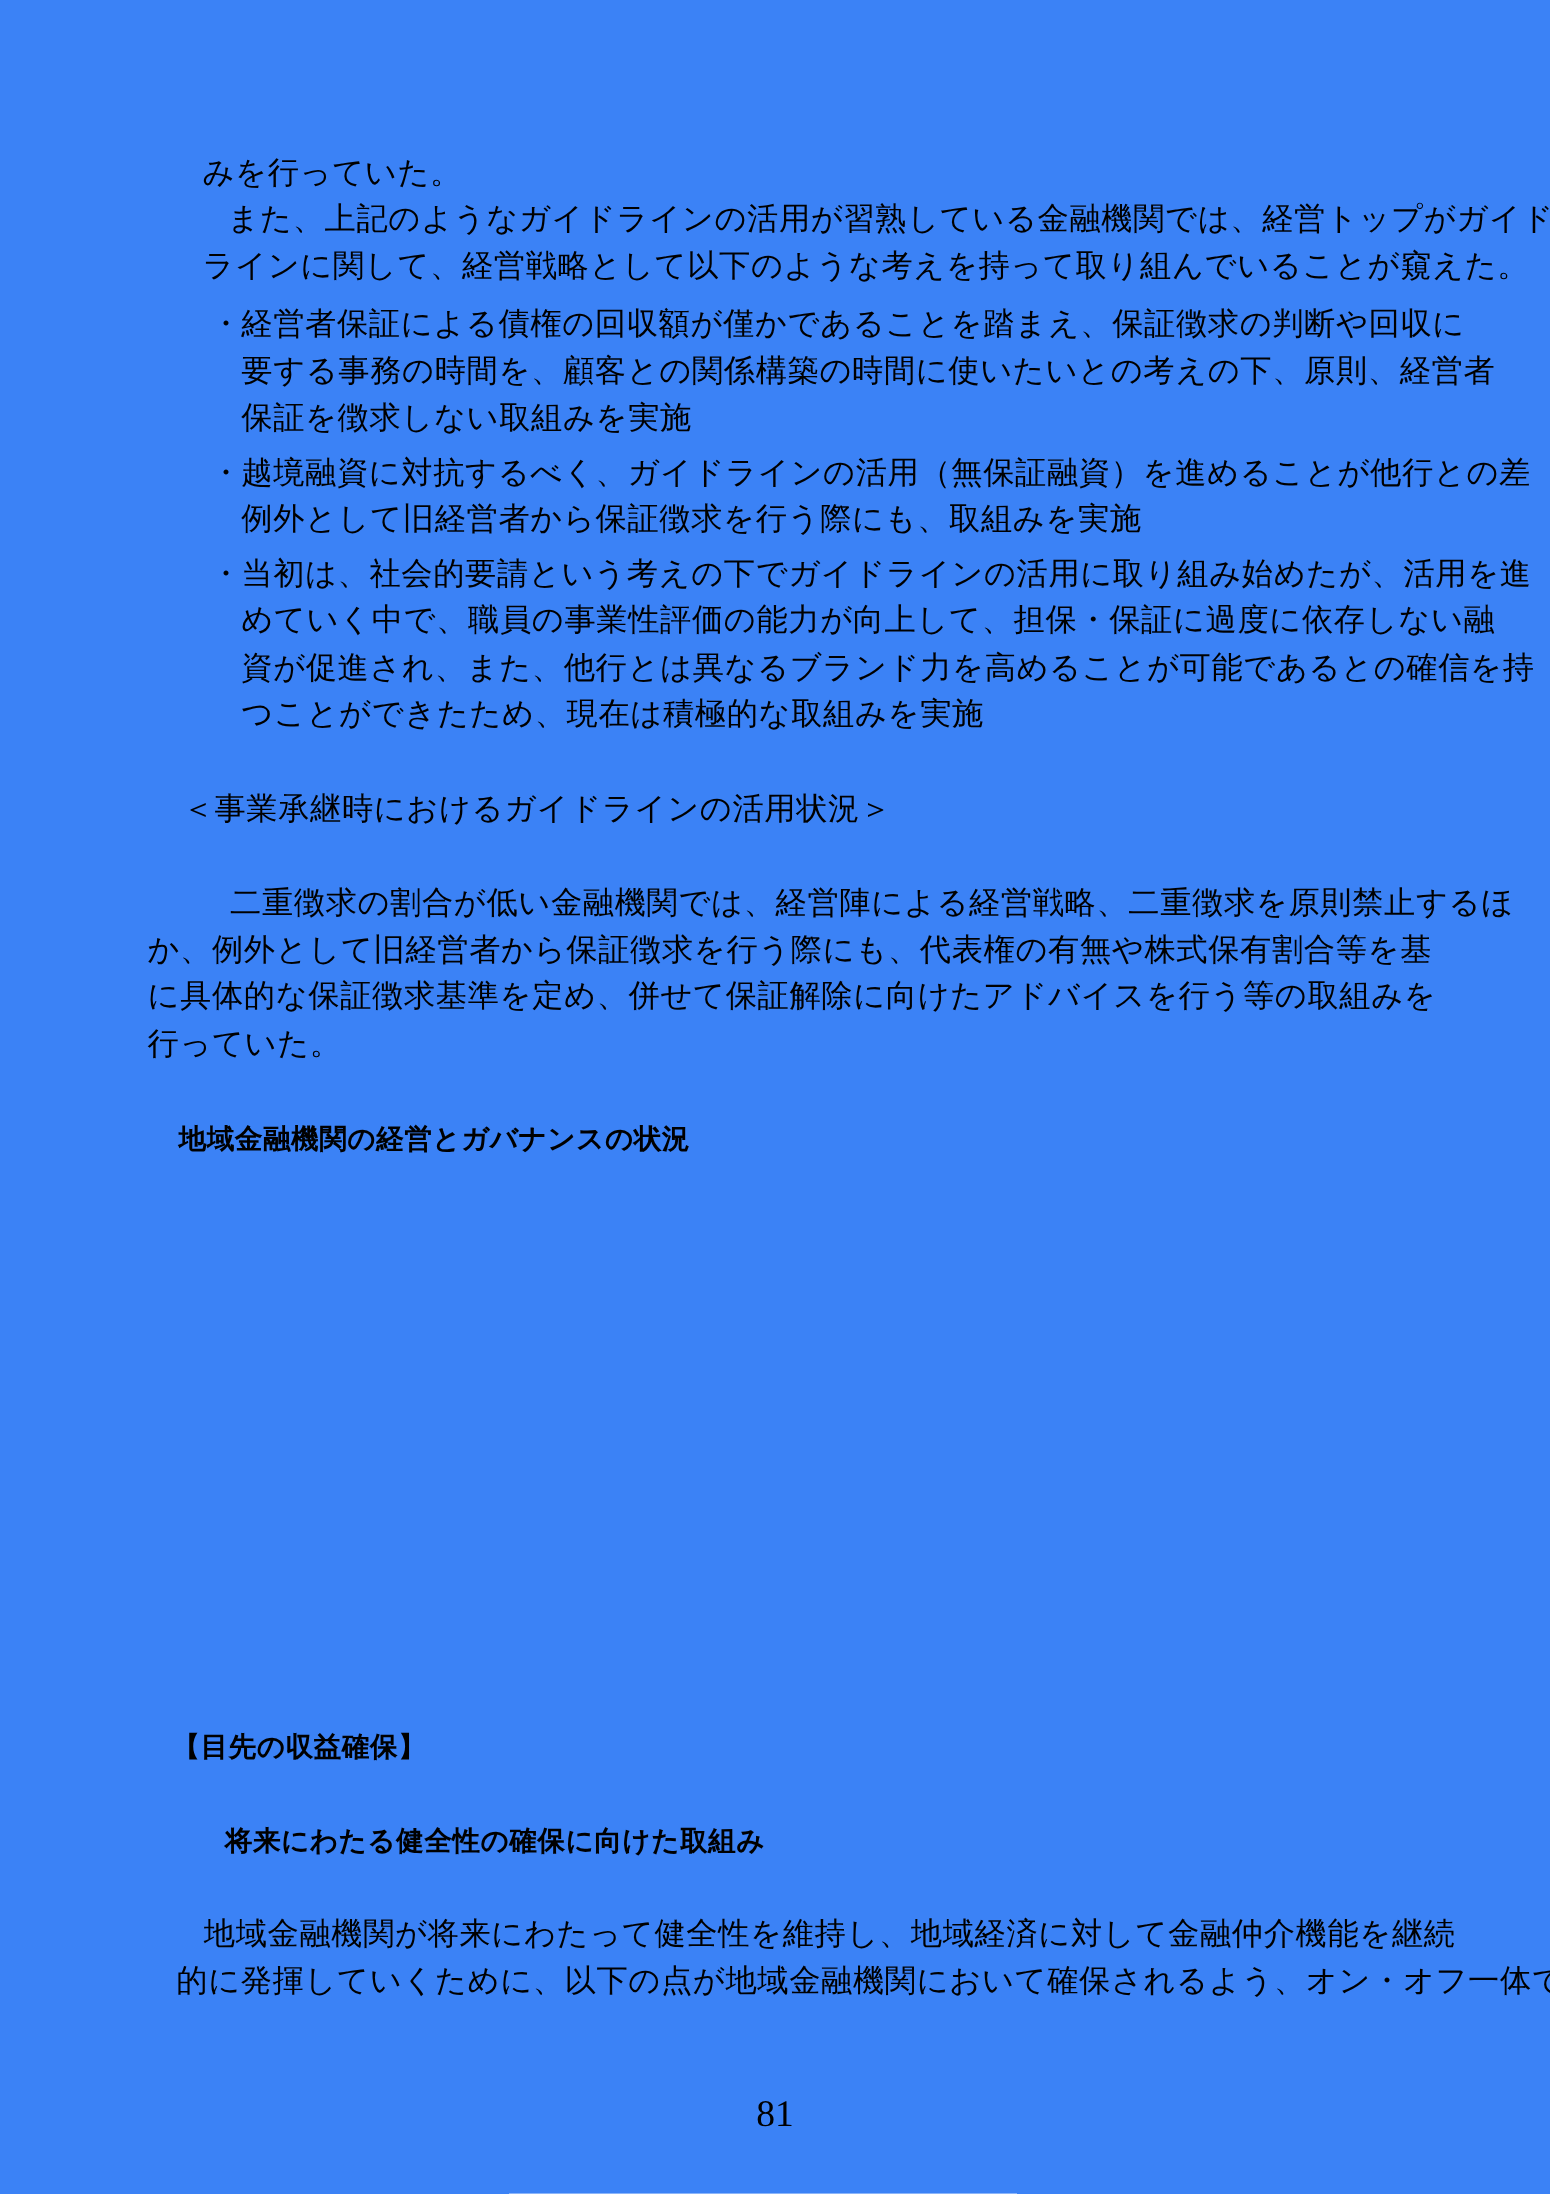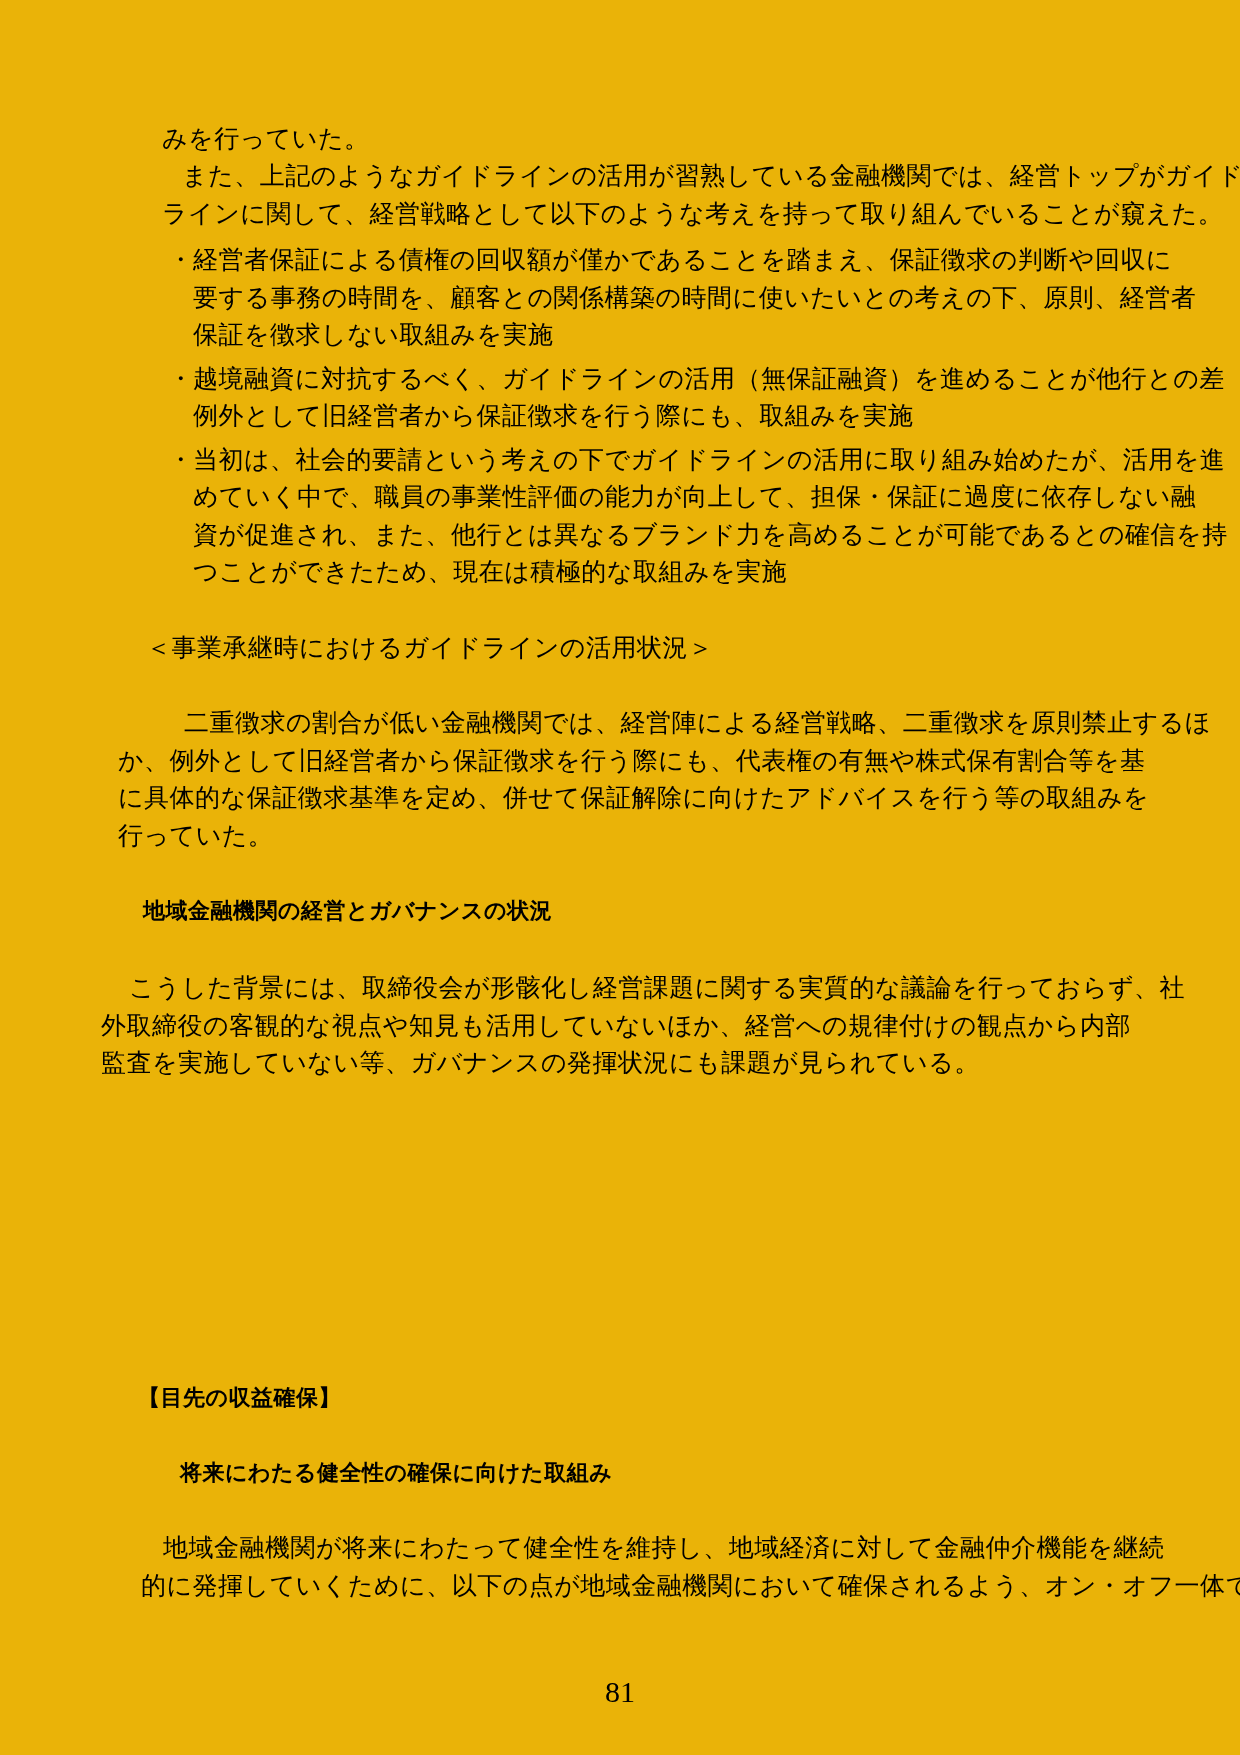--- a/index.html
+++ b/index.html
@@ -4,21 +4,21 @@
 <style>
   html, body {
     margin: 0;
     padding: 0;
     background: #ffffff;
   }
   .page {
     position: relative;
     width: 1240px;
     height: 1755px;
-    background: #eab308;
+    background: #3b82f6;
     color: #000000;
     font-family: "Liberation Sans", sans-serif;
     overflow: hidden;
   }
   
   .txt {
     position: absolute;
     margin: 0;
     font-size: 25px;
     line-height: 37.5px;
@@ -109,23 +109,20 @@
   <p class="txt h-angle">＜事業承継時におけるガイドラインの活用状況＞</p>
 
   <p class="txt p-double">二重徴求の割合が低い金融機関では、経営陣による経営戦略、二重徴求を原則禁止するほ
 か、例外として旧経営者から保証徴求を行う際にも、代表権の有無や株式保有割合等を基
 に具体的な保証徴求基準を定め、併せて保証解除に向けたアドバイスを行う等の取組みを
 行っていた。</p>
 
   <h2 class="h-bold h-governance">地域金融機関の経営とガバナンスの状況</h2>
 
   <div class="gov-block">
-    <p>こうした背景には、取締役会が形骸化し経営課題に関する実質的な議論を行っておらず、社
-外取締役の客観的な視点や知見も活用していないほか、経営への規律付けの観点から内部
-監査を実施していない等、ガバナンスの発揮状況にも課題が見られている。</p>
   </div>
 
   <h2 class="h-bold h-policy">【目先の収益確保】</h2>
 
   <h2 class="h-bold h-soundness">将来にわたる健全性の確保に向けた取組み</h2>
 
   <p class="txt p-soundness">地域金融機関が将来にわたって健全性を維持し、地域経済に対して金融仲介機能を継続
 的に発揮していくために、以下の点が地域金融機関において確保されるよう、オン・オフ一体で</p>
 
   <div class="page-number">81</div>

